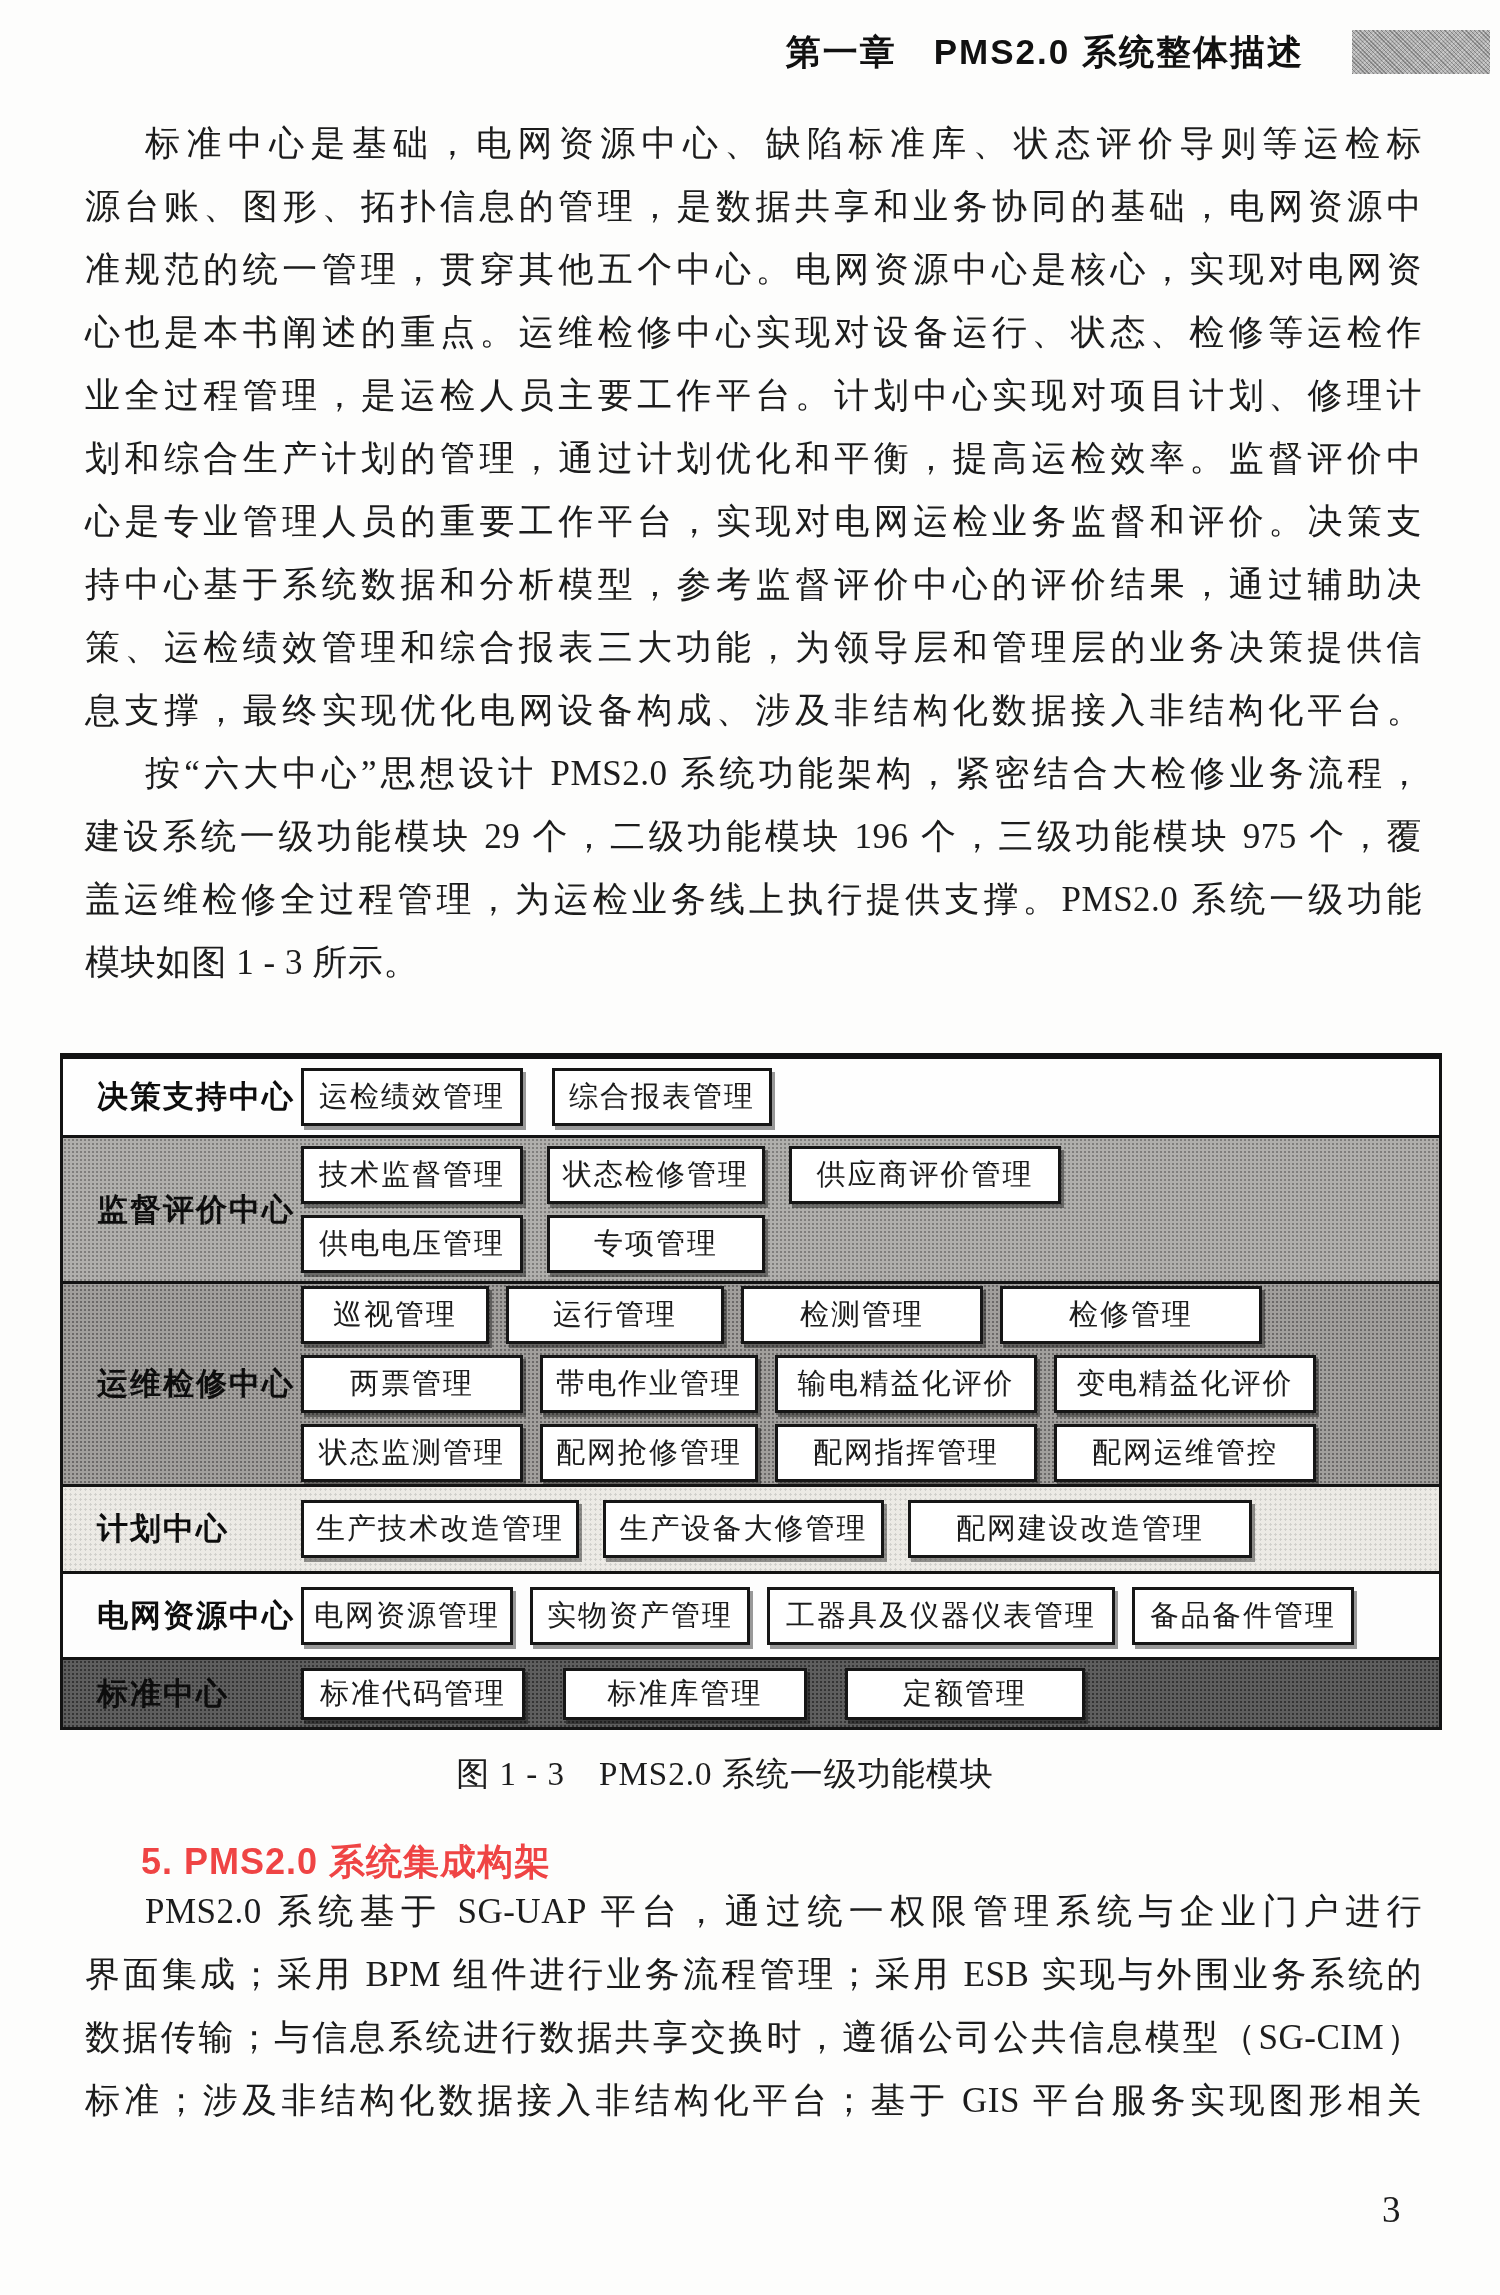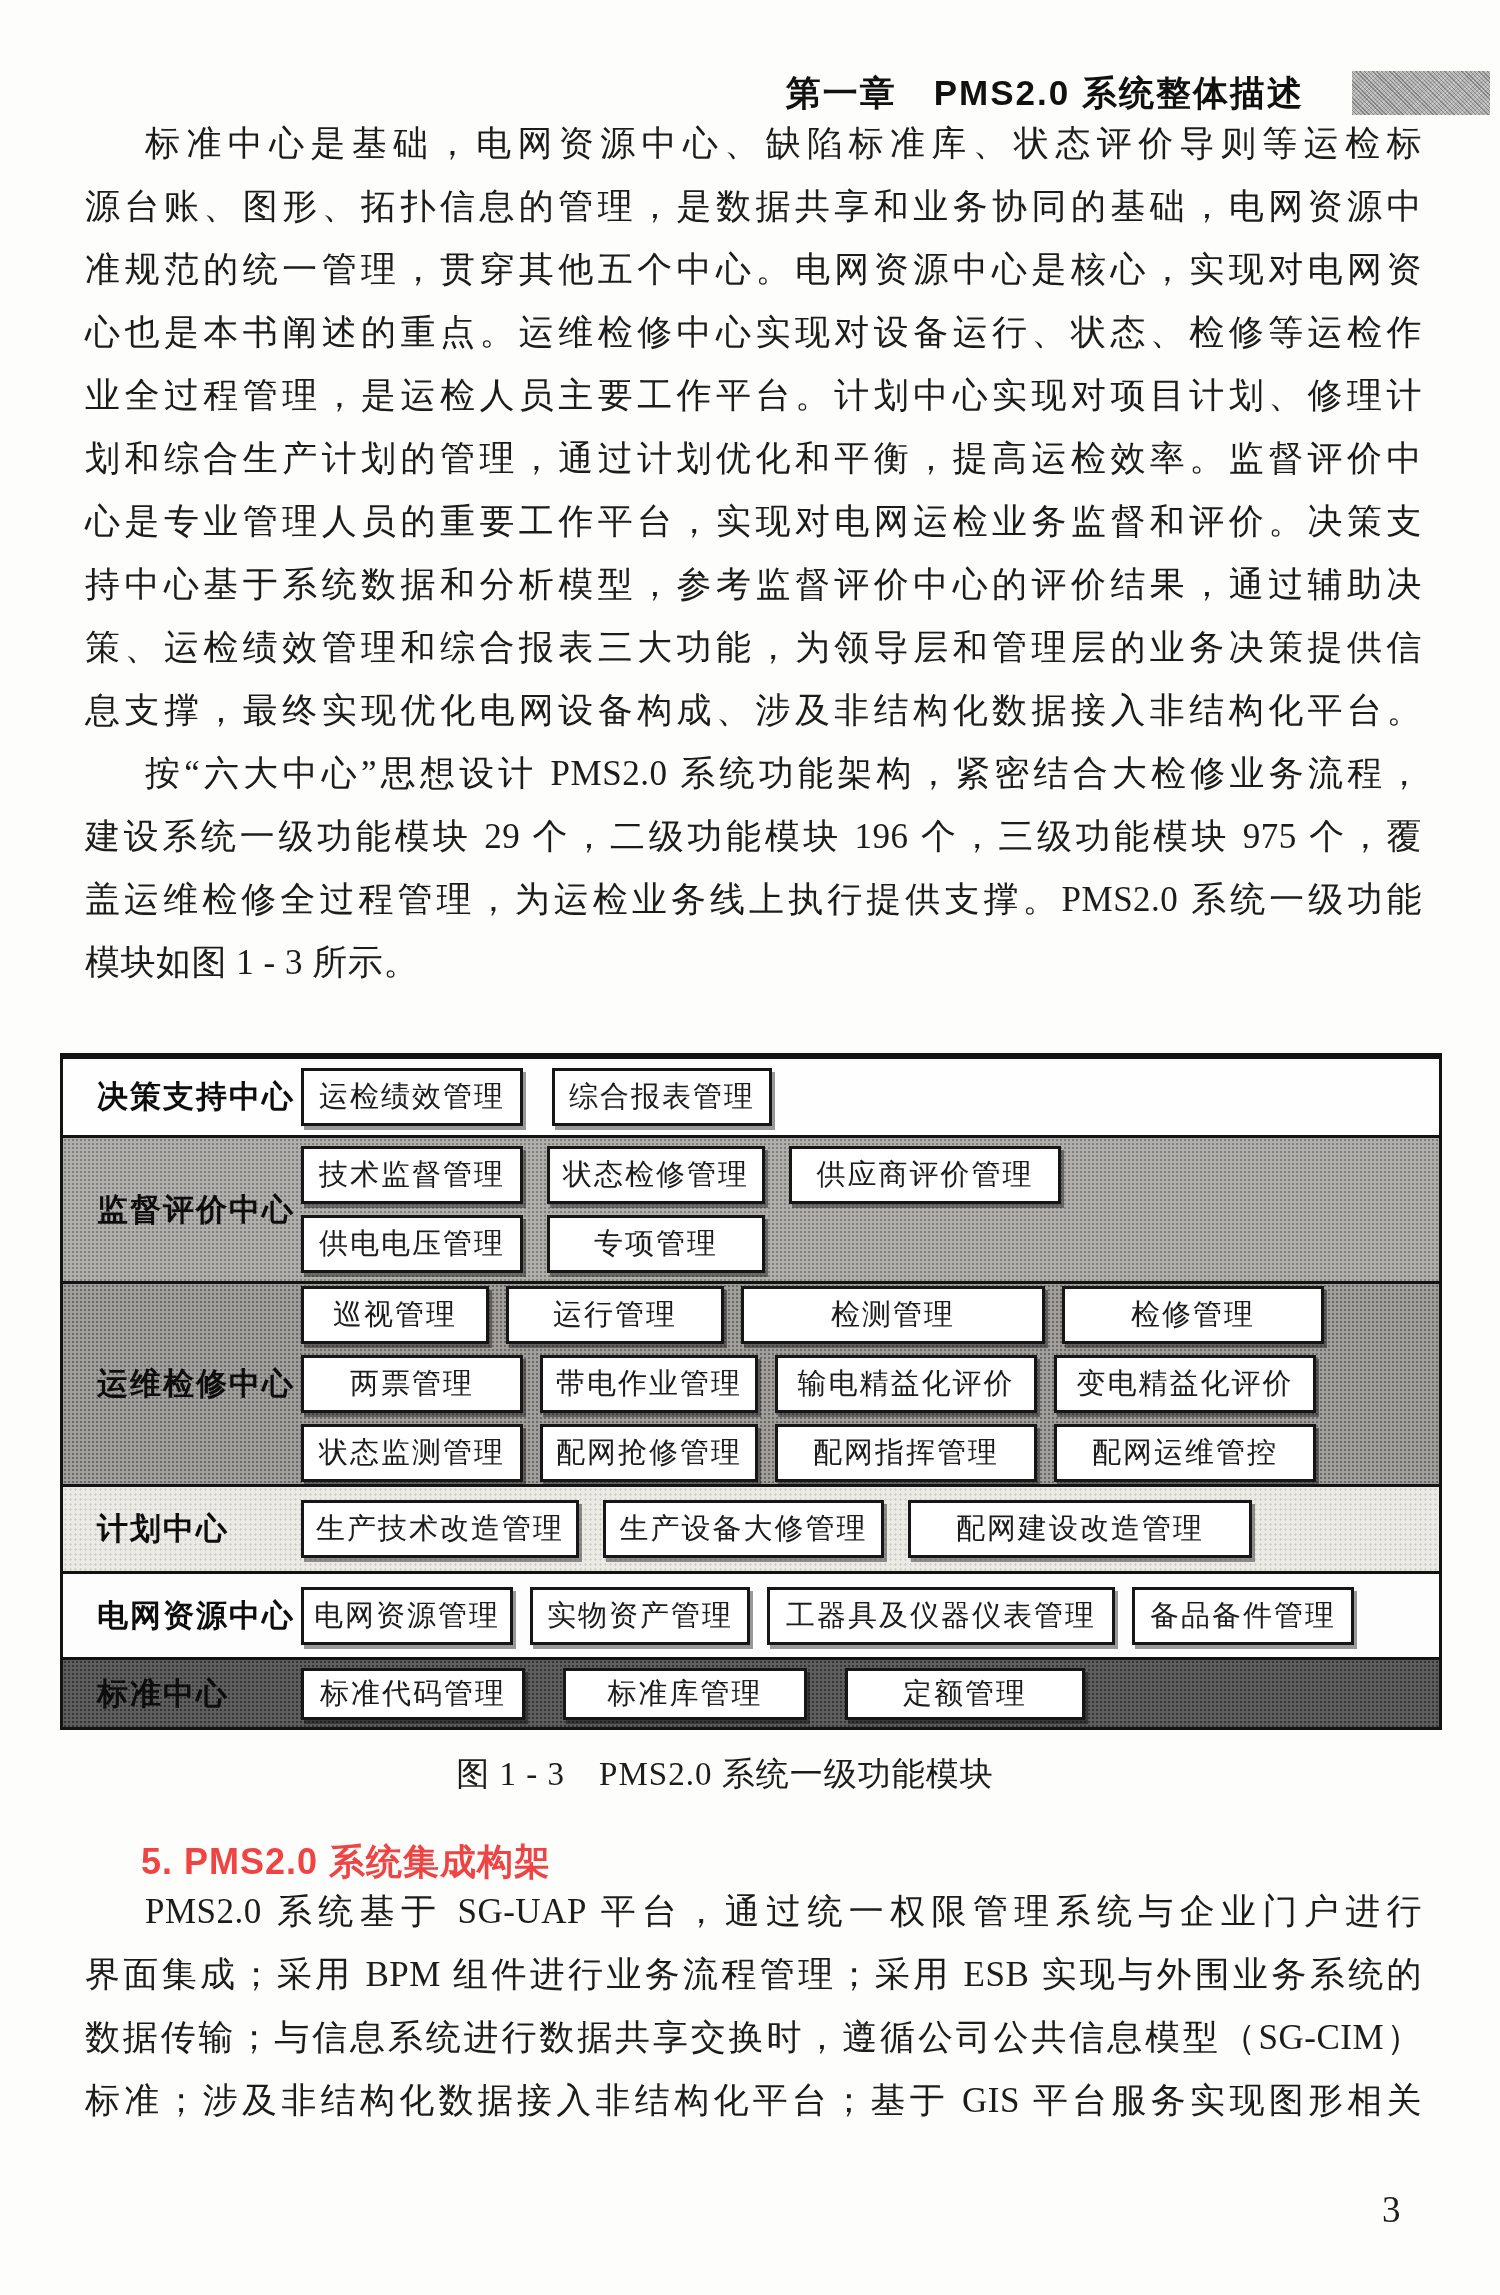--- a/index.html
+++ b/index.html
@@ -5,21 +5,21 @@
   html,body { margin:0; padding:0; background:#888; }
   .page {
     position:relative; width:1500px; height:2295px; margin:0 auto;
     background:#fdfdfc; color:#1c1c1c; overflow:hidden;
     font-family:"Liberation Serif", serif;
   }
 
   
   .header {
     position:absolute; top:26px; left:0; right:10px; height:52px;
-    display:flex; justify-content:flex-end; align-items:center; gap:48px;margin-top:41px;
+    display:flex; justify-content:flex-end; align-items:center; gap:48px;
   }
   .header-title {
     font-family:"Liberation Sans", sans-serif; font-weight:bold;
     font-size:35px; letter-spacing:2px; color:#111;
   }
   .header-block {
     width:138px; height:44px;
     background-color:#b3b3b3;
     background-image:
       repeating-linear-gradient(45deg, rgba(0,0,0,0.28) 0 1px, transparent 1px 3px),
@@ -161,21 +161,21 @@
         </div>
       </div>
     </div>
 
     <div class="band band-3">
       <div class="band-label">运维检修中心</div>
       <div class="band-rows">
         <div class="band-row gap17">
           <div class="mod-box" style="width:188px">巡视管理</div>
           <div class="mod-box" style="width:218px">运行管理</div>
-          <div class="mod-box" style="width:304px">检测管理</div>
+          <div class="mod-box" style="width:242px">检测管理</div>
           <div class="mod-box" style="width:262px">检修管理</div>
         </div>
         <div class="band-row gap17">
           <div class="mod-box" style="width:222px">两票管理</div>
           <div class="mod-box" style="width:218px">带电作业管理</div>
           <div class="mod-box" style="width:262px">输电精益化评价</div>
           <div class="mod-box" style="width:262px">变电精益化评价</div>
         </div>
         <div class="band-row gap17">
           <div class="mod-box" style="width:222px">状态监测管理</div>

